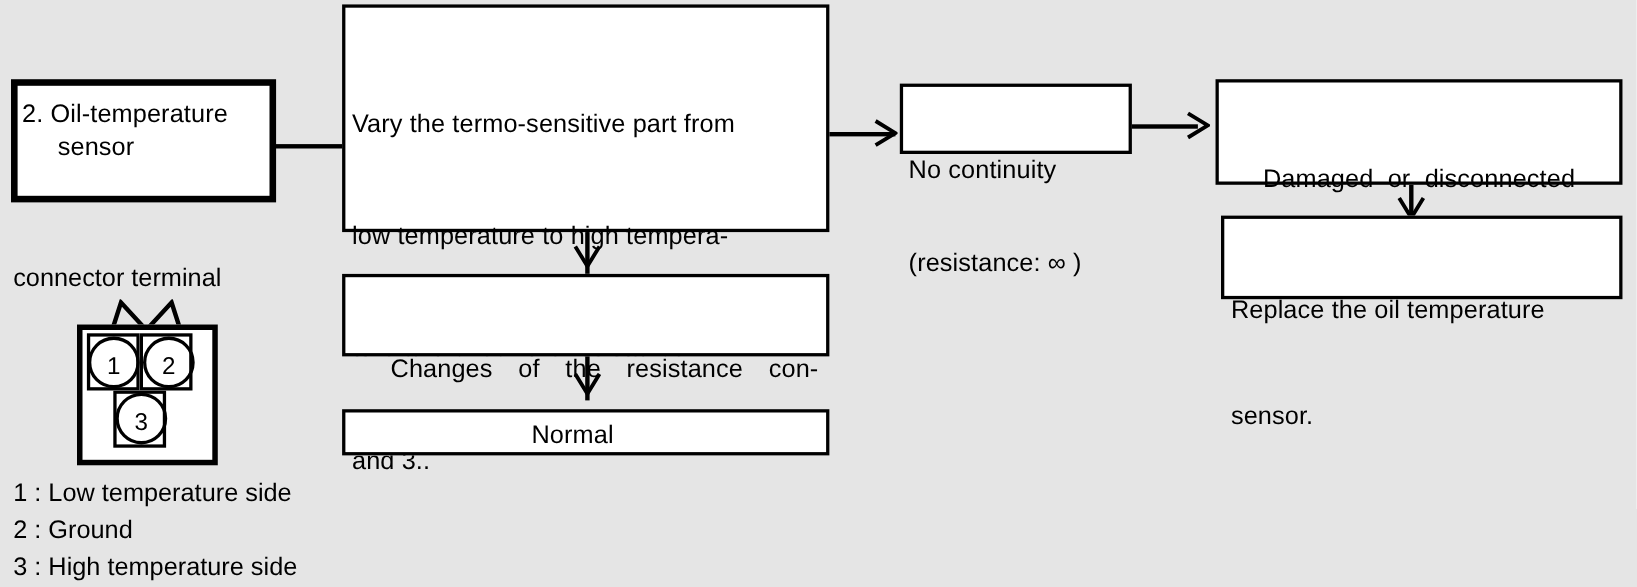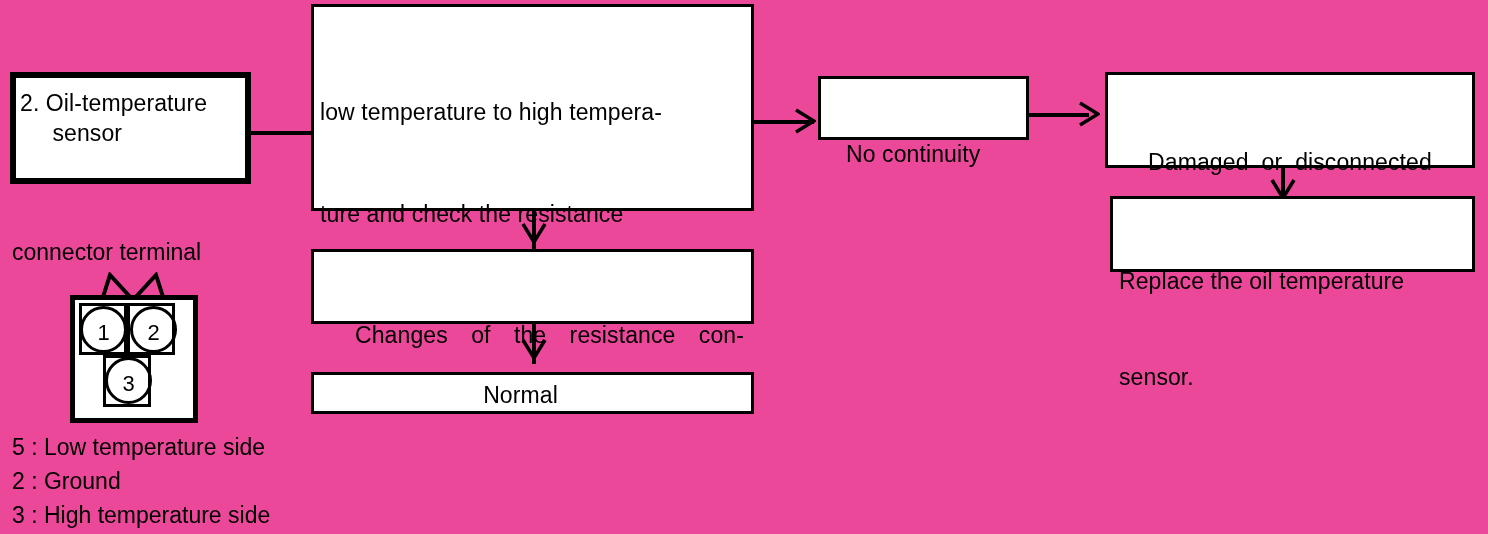--- a/index.html
+++ b/index.html
@@ -4,21 +4,21 @@
 <style>
   html, body {
     margin: 0;
     padding: 0;
     background: #ffffff;
   }
   #canvas {
     position: relative;
     width: 1488px;
     height: 534px;
-    background: #ec4899;
+    background: #e5e5e5;
     font-family: "Liberation Sans", sans-serif;
     color: #000000;
     overflow: hidden;
   }
   .box {
     position: absolute;
     box-sizing: border-box;
     border: 3px solid #000;
     background: #fff;
   }
@@ -116,41 +116,43 @@
   <div class="pin-circle" style="left:80px; top:306px; width:47px; height:47px; padding-top:13px;">
     <span>1</span>
   </div>
   <div class="pin-circle" style="left:130px; top:306px; width:47px; height:47px; padding-top:13px;">
     <span>2</span>
   </div>
   <div class="pin-circle" style="left:105px; top:357px; width:47px; height:47px; padding-top:13px;">
     <span>3</span>
   </div>
 
-  <div class="plain-text" style="left:12px; top:432px; width:360px;">5 : Low temperature side</div>
+  <div class="plain-text" style="left:12px; top:432px; width:360px;">1 : Low temperature side</div>
   <div class="plain-text" style="left:12px; top:466px; width:360px;">2 : Ground</div>
   <div class="plain-text" style="left:12px; top:500px; width:360px;">3 : High temperature side</div>
 
   <div class="hline" style="left:250px; top:131px; width:62px;"></div>
 
   <div class="box" style="left:311px; top:4px; width:443px; height:207px;"></div>
   <div class="box-text" style="left:320px; top:27px; width:425px; line-height:34px;">
+    <span style="display:block;">Vary the termo-sensitive part from</span>
     <span style="display:block;">low temperature to high tempera-</span>
     <span style="display:block;">ture and check the resistance</span>
     <span style="display:block;">and 3..</span>
   </div>
 
   <div class="hline" style="left:754px; top:120px; width:60px;"></div>
   <svg class="arrowhead-right" style="left:794px; top:108px;" viewBox="0 0 22 26" preserveAspectRatio="none">
     <polyline points="2,2 20,13 2,24" fill="none" stroke="#000" stroke-width="3.5"></polyline>
   </svg>
 
   <div class="box" style="left:818px; top:76px; width:211px; height:64px;"></div>
   <div class="box-text" style="left:826px; top:84px; width:200px; line-height:28px;">
-    <span style="display:block;margin-left:20px;">No continuity</span>
+    <span style="display:block;">No continuity</span>
+    <span style="display:block;">(resistance: ∞ )</span>
   </div>
 
   <div class="hline" style="left:1029px; top:113px; width:60px;"></div>
   <svg class="arrowhead-right" style="left:1078px; top:101px;" viewBox="0 0 22 26" preserveAspectRatio="none">
     <polyline points="2,2 20,13 2,24" fill="none" stroke="#000" stroke-width="3.5"></polyline>
   </svg>
 
   <div class="box" style="left:1105px; top:72px; width:370px; height:96px;"></div>
   <div class="box-text" style="left:1114px; top:82px; width:352px; line-height:32px;">
     <span style="display:block;text-align:center;">Damaged  or  disconnected</span>

